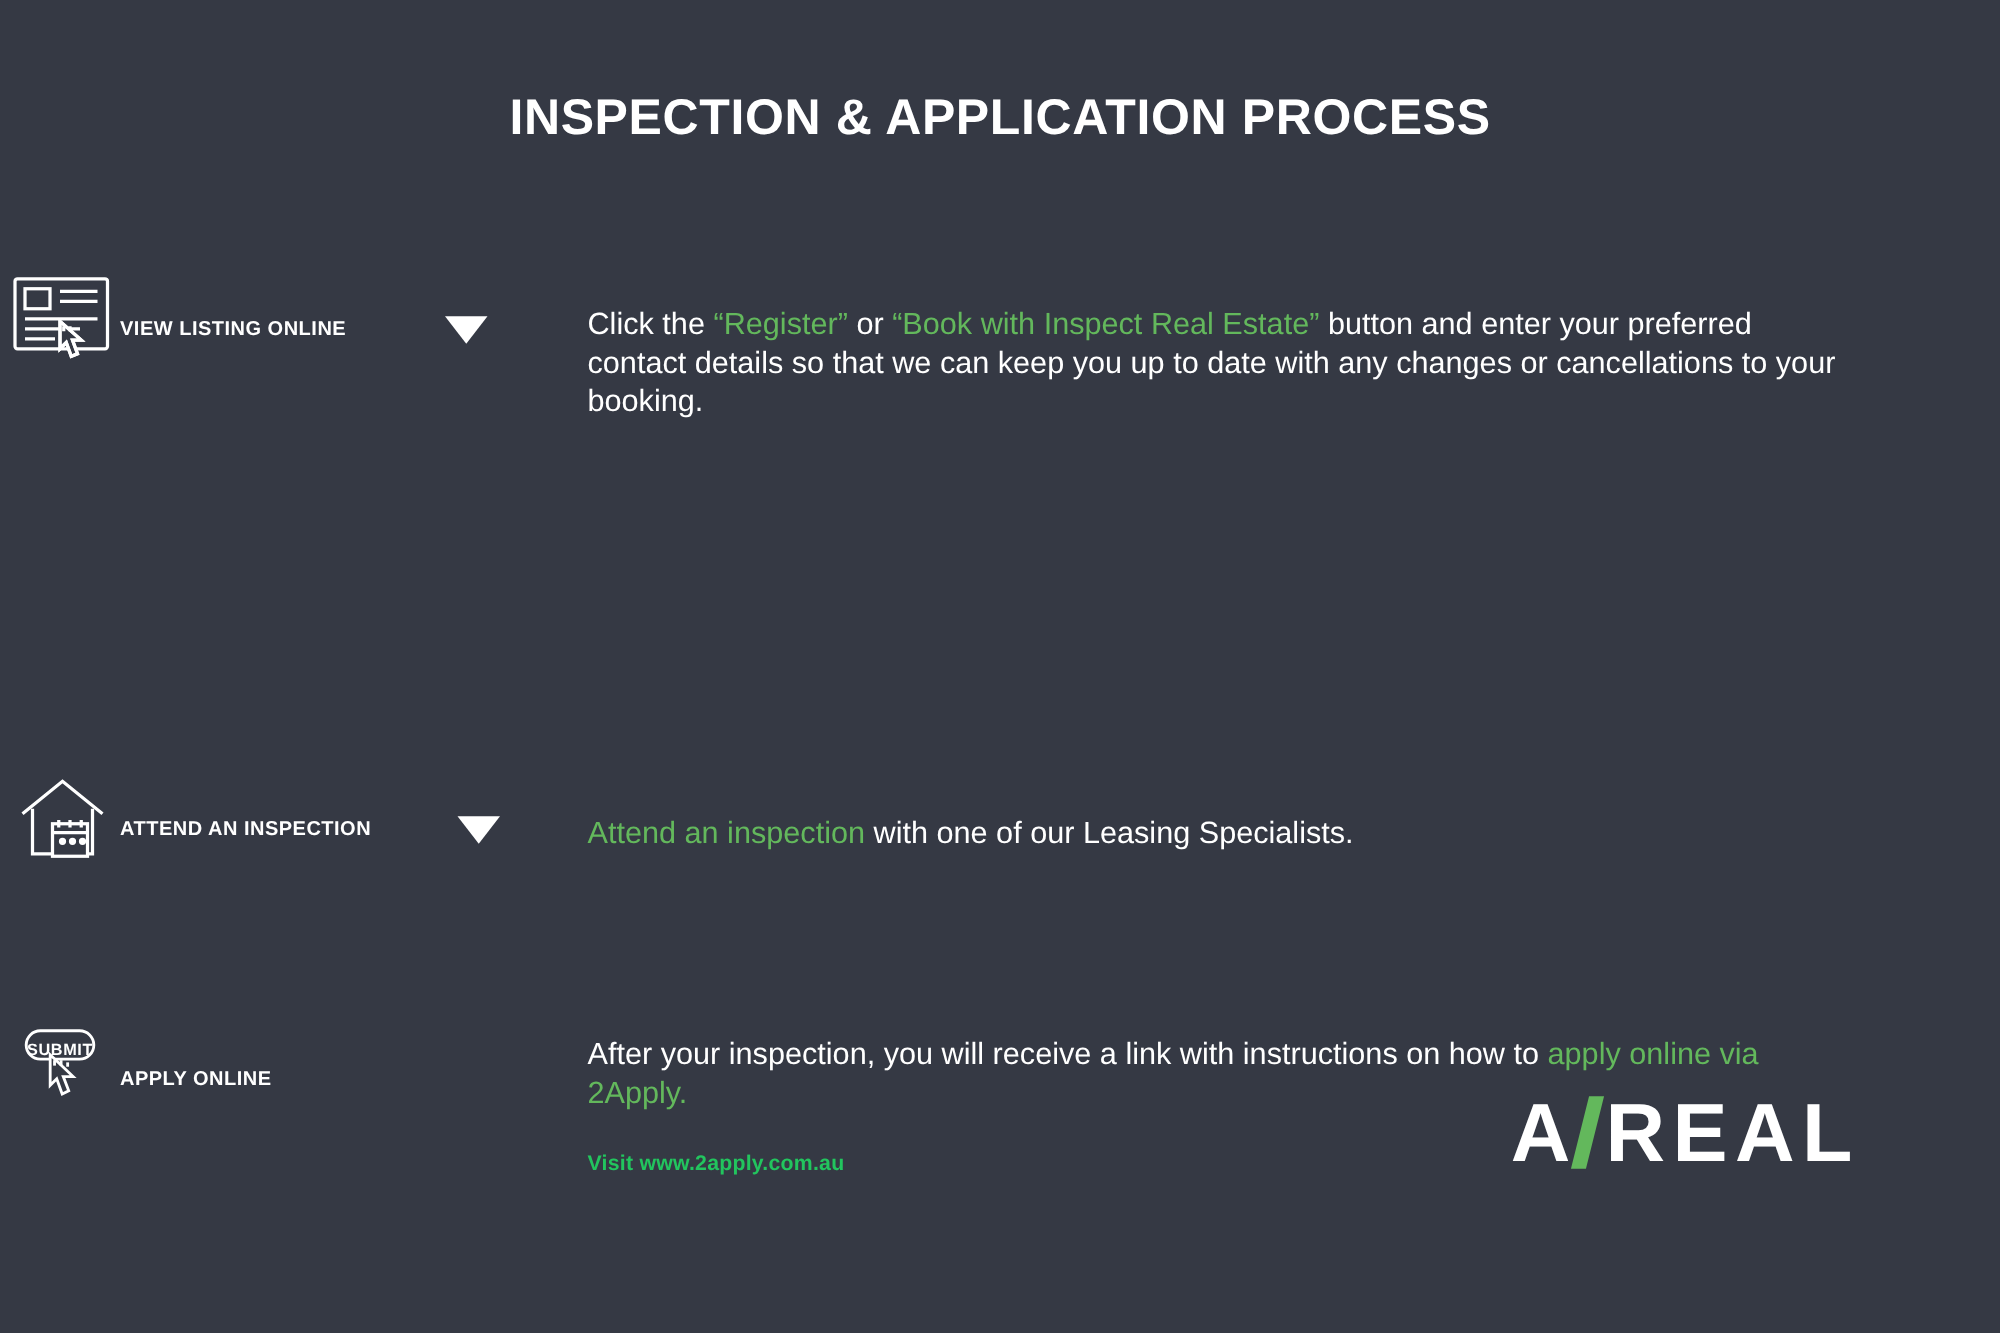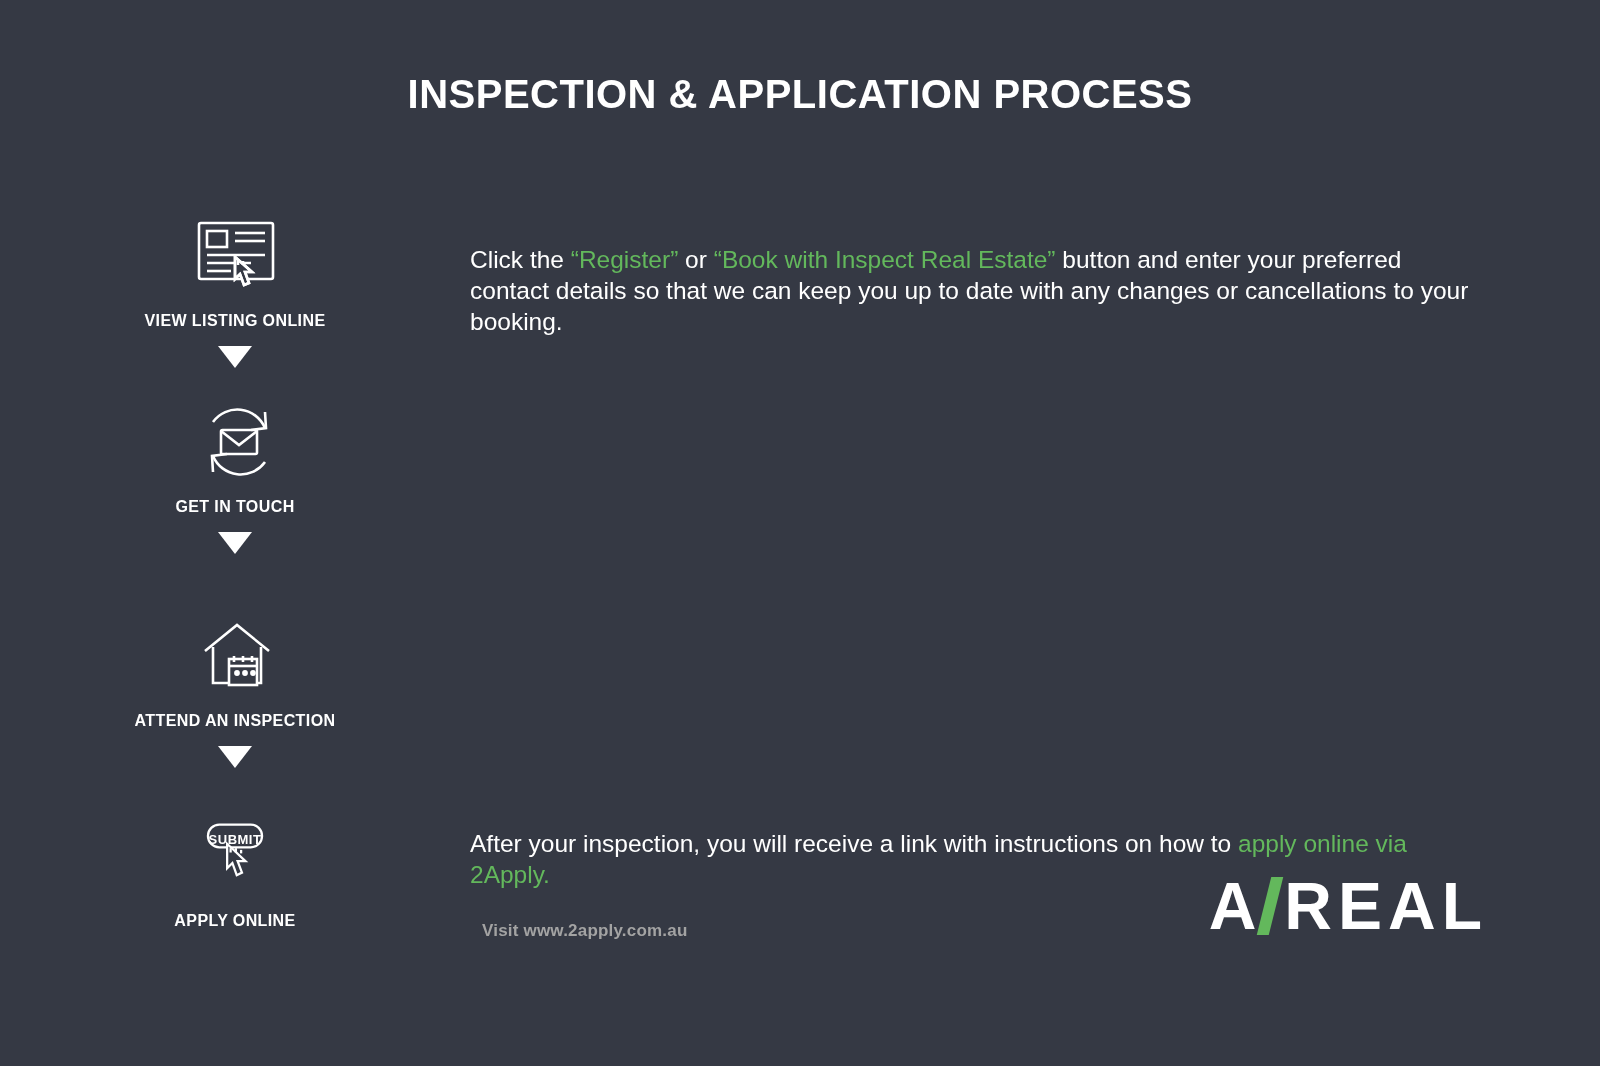--- a/index.html
+++ b/index.html
@@ -36,21 +36,21 @@
   .step {
     position: relative;
     display: flex;
     align-items: flex-start;
   }
 
   .step-left {
     width: 470px;
     flex: 0 0 470px;
     display: flex;
-    flex-direction: column;
+    flex-direction: row;
     align-items: center;
   }
 
   .icon-box {
     width: 96px;
     height: 80px;
     display: flex;
     align-items: center;
     justify-content: flex-end;
   }
@@ -81,23 +81,22 @@
     color: #ffffff;
     font-weight: 400;
   }
 
   .hl { color: #63b85c; }
 
   .visit {
     margin-top: 30px;
     font-size: 17px;
     font-weight: bold;
-    color: #a3a3a3;
+    color: #22c55e;
     letter-spacing: 0.2px;
-    margin-left: 12px;
   }
 
   
   #step-1 { position: absolute; top: 0; left: 0; width: 100%; }
   #step-2 { position: absolute; top: 186px; left: 0; width: 100%; }
   #step-3 { position: absolute; top: 400px; left: 0; width: 100%; }
   #step-4 { position: absolute; top: 600px; left: 0; width: 100%; }
 
   #step-1 .step-body { padding-top: 28px; }
   #step-2 .step-body { padding-top: 10px; }
@@ -155,34 +154,20 @@
       </div>
       <div class="step-label">VIEW LISTING ONLINE</div>
       <div class="arrow"></div>
     </div>
     <div class="step-body">
       <span>Click the </span><span class="hl">“Register”</span><span> or </span><span class="hl">“Book with Inspect Real Estate”</span><span> button and enter your preferred contact details so that we can keep you up to date with any changes or cancellations to your booking.</span>
     </div>
   </div>
 
   <div class="step" id="step-2">
-    <div class="step-left">
-      <div class="icon-box">
-        <svg width="88" height="84" viewBox="0 0 88 84" fill="none" stroke="#ffffff" stroke-width="2.6">
-          <path d="M70 28 A30 30 0 0 0 18 22"></path>
-          <path d="M18 56 A30 30 0 0 0 70 62"></path>
-          <polyline points="70,12 71,28 56,30"></polyline>
-          <polyline points="18,72 17,56 32,54"></polyline>
-          <rect x="26" y="30" width="36" height="24" rx="1.5"></rect>
-          <polyline points="26,31 44,45 62,31"></polyline>
-        </svg>
-      </div>
-      <div class="step-label">GET IN TOUCH</div>
-      <div class="arrow"></div>
-    </div>
   </div>
 
   <div class="step" id="step-3">
     <div class="step-left">
       <div class="icon-box">
         <svg width="92" height="82" viewBox="0 0 92 82" fill="none" stroke="#ffffff" stroke-width="2.6">
           <polyline points="14,36 46,10 78,36"></polyline>
           <polyline points="22,32 22,68 70,68 70,32"></polyline>
           <rect x="38" y="44" width="28" height="26" fill="#353944"></rect>
           <line x1="38" y1="51" x2="66" y2="51"></line>
@@ -190,20 +175,23 @@
           <line x1="52" y1="41" x2="52" y2="47"></line>
           <line x1="61" y1="41" x2="61" y2="47"></line>
           <circle cx="46" cy="58" r="1.6" fill="#ffffff"></circle>
           <circle cx="54" cy="58" r="1.6" fill="#ffffff"></circle>
           <circle cx="62" cy="58" r="1.6" fill="#ffffff"></circle>
         </svg>
       </div>
       <div class="step-label">ATTEND AN INSPECTION</div>
       <div class="arrow"></div>
     </div>
+    <div class="step-body">
+      <span class="hl">Attend an inspection</span><span> with one of our Leasing Specialists.</span>
+    </div>
   </div>
 
   <div class="step" id="step-4">
     <div class="step-left">
       <div class="icon-box" style="position:relative;">
         <svg width="110" height="88" viewBox="0 0 110 88" fill="none" stroke="#ffffff" stroke-width="2.6">
           <rect x="24" y="8" width="62" height="26" rx="13"></rect>
           <g fill="#353944" stroke="#ffffff">
             <path d="M46 30 L46 58 L52 52 L57 66 L63 63 L58 50 L67 50 Z"></path>
           </g>

